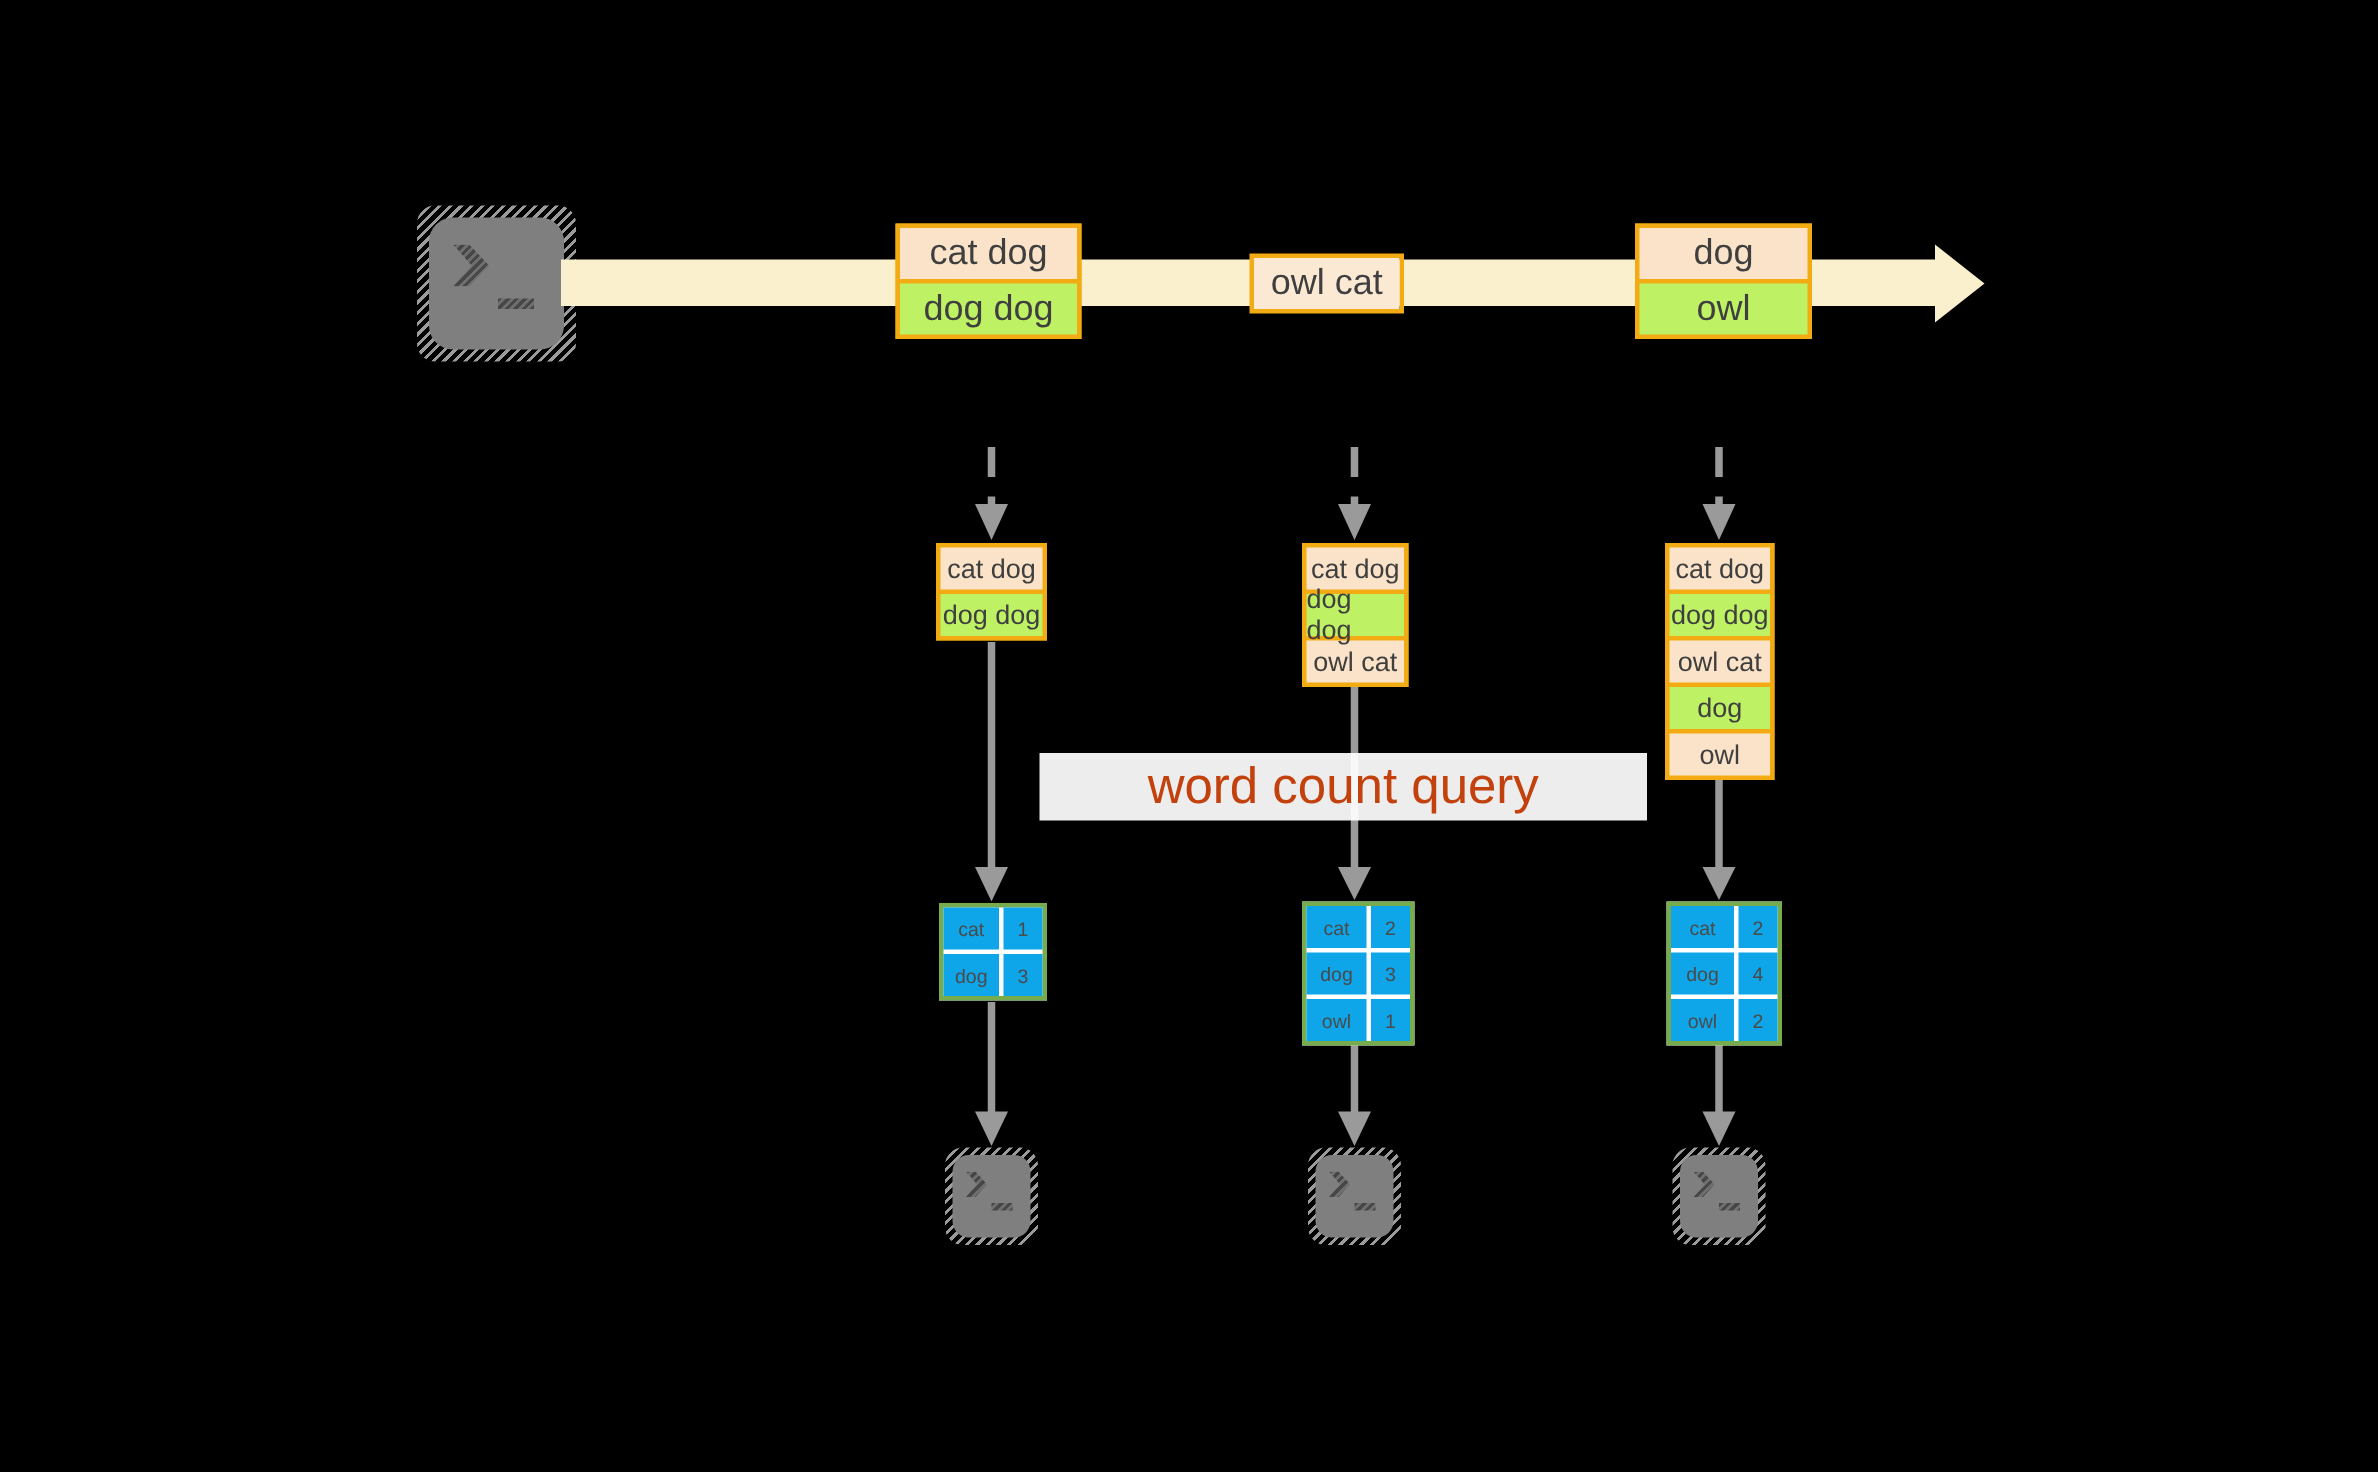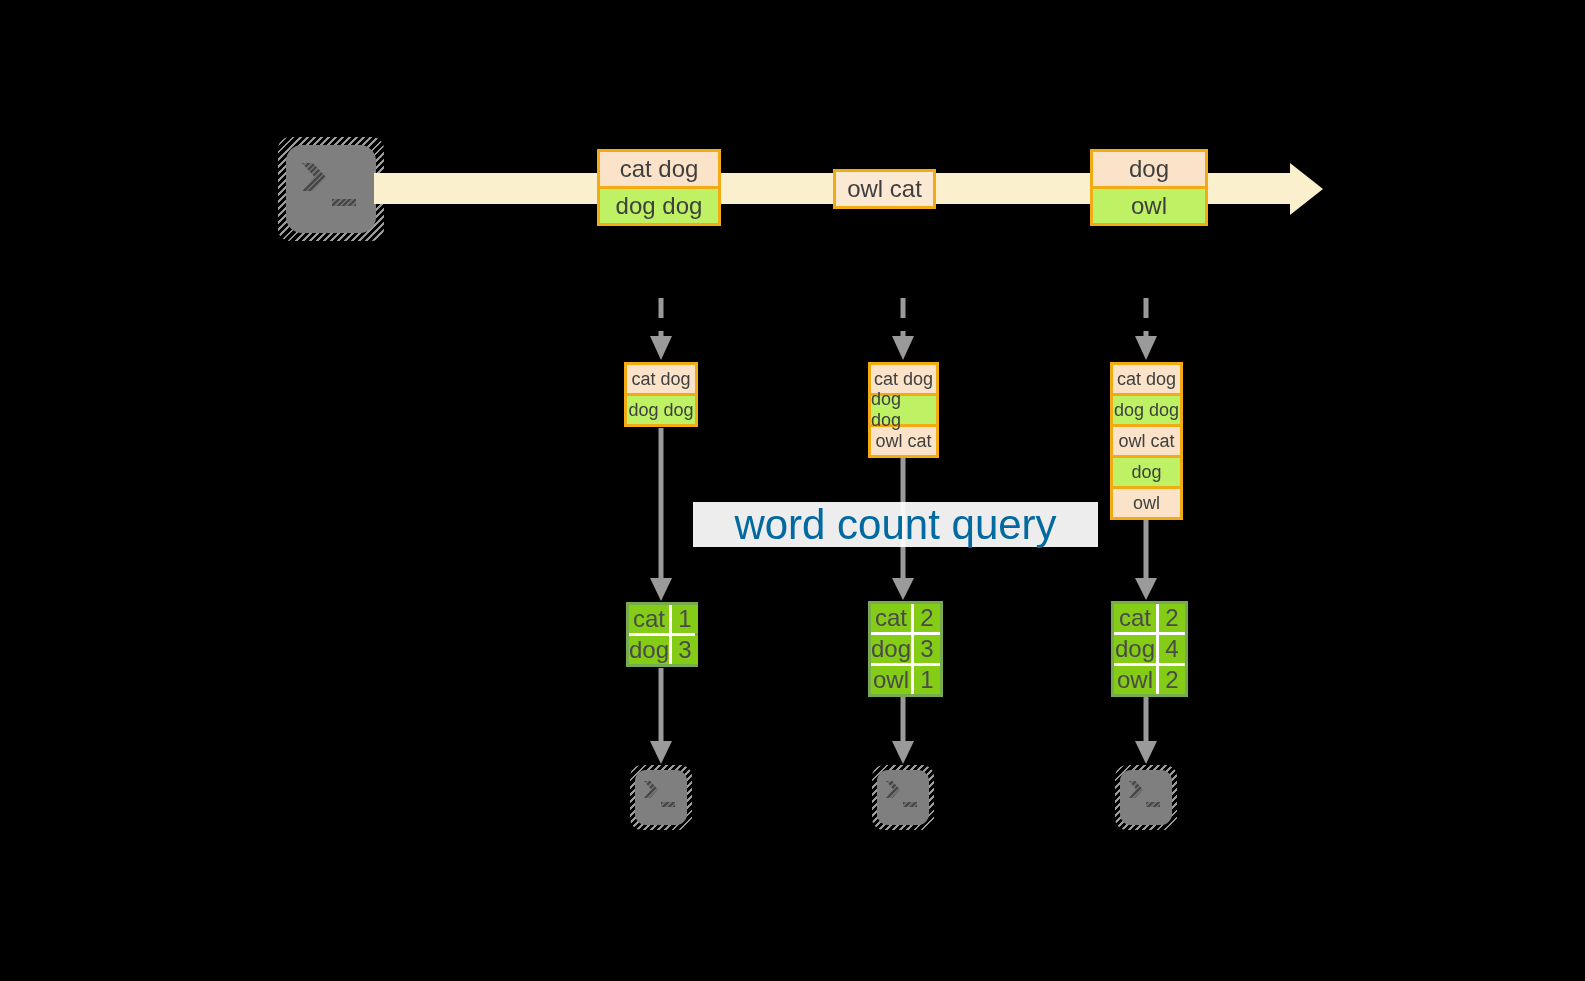--- a/index.html
+++ b/index.html
@@ -47,28 +47,28 @@
   .bufbox { position:absolute; z-index:3; box-sizing:border-box;
     border:3px solid #F2AB12; background:#F2AB12; }
   .brow { height:28px; display:flex; align-items:center; justify-content:center;
     font-size:18px; color:#3F3F3F; }
   .brow + .brow { margin-top:3px; }
 
   
   .query-band { position:absolute; left:693px; top:462px; width:405px; height:45px;
     background:rgba(255,255,255,0.93); z-index:5;
     display:flex; align-items:center; justify-content:center; }
-  .query-band span { font-size:42px; color:#0369a1; }
+  .query-band span { font-size:34px; color:#c2410c; }
 
   
   .cnttable { position:absolute; z-index:3; box-sizing:border-box;
     border:3px solid #76AC4E; background:#FFFFFF;
     display:grid; grid-template-columns:1fr 26px; gap:3px; }
-  .cell { background:#84cc16; height:28px; display:flex; align-items:center;
-    justify-content:center; font-size:24px; color:#4A4A4A; }
+  .cell { background:#0ea5e9; height:28px; display:flex; align-items:center;
+    justify-content:center; font-size:13px; color:#4A4A4A; }
 </style>
 </head>
 <body>
 
 <div class="canvas">
 
   <svg class="overlay" width="1585" height="981" viewBox="0 0 1585 981">
     <g stroke="#9A9A9A" stroke-width="5" fill="#9A9A9A">
 
       <line x1="661" y1="258" x2="661" y2="297" stroke-dasharray="20 13"></line>

